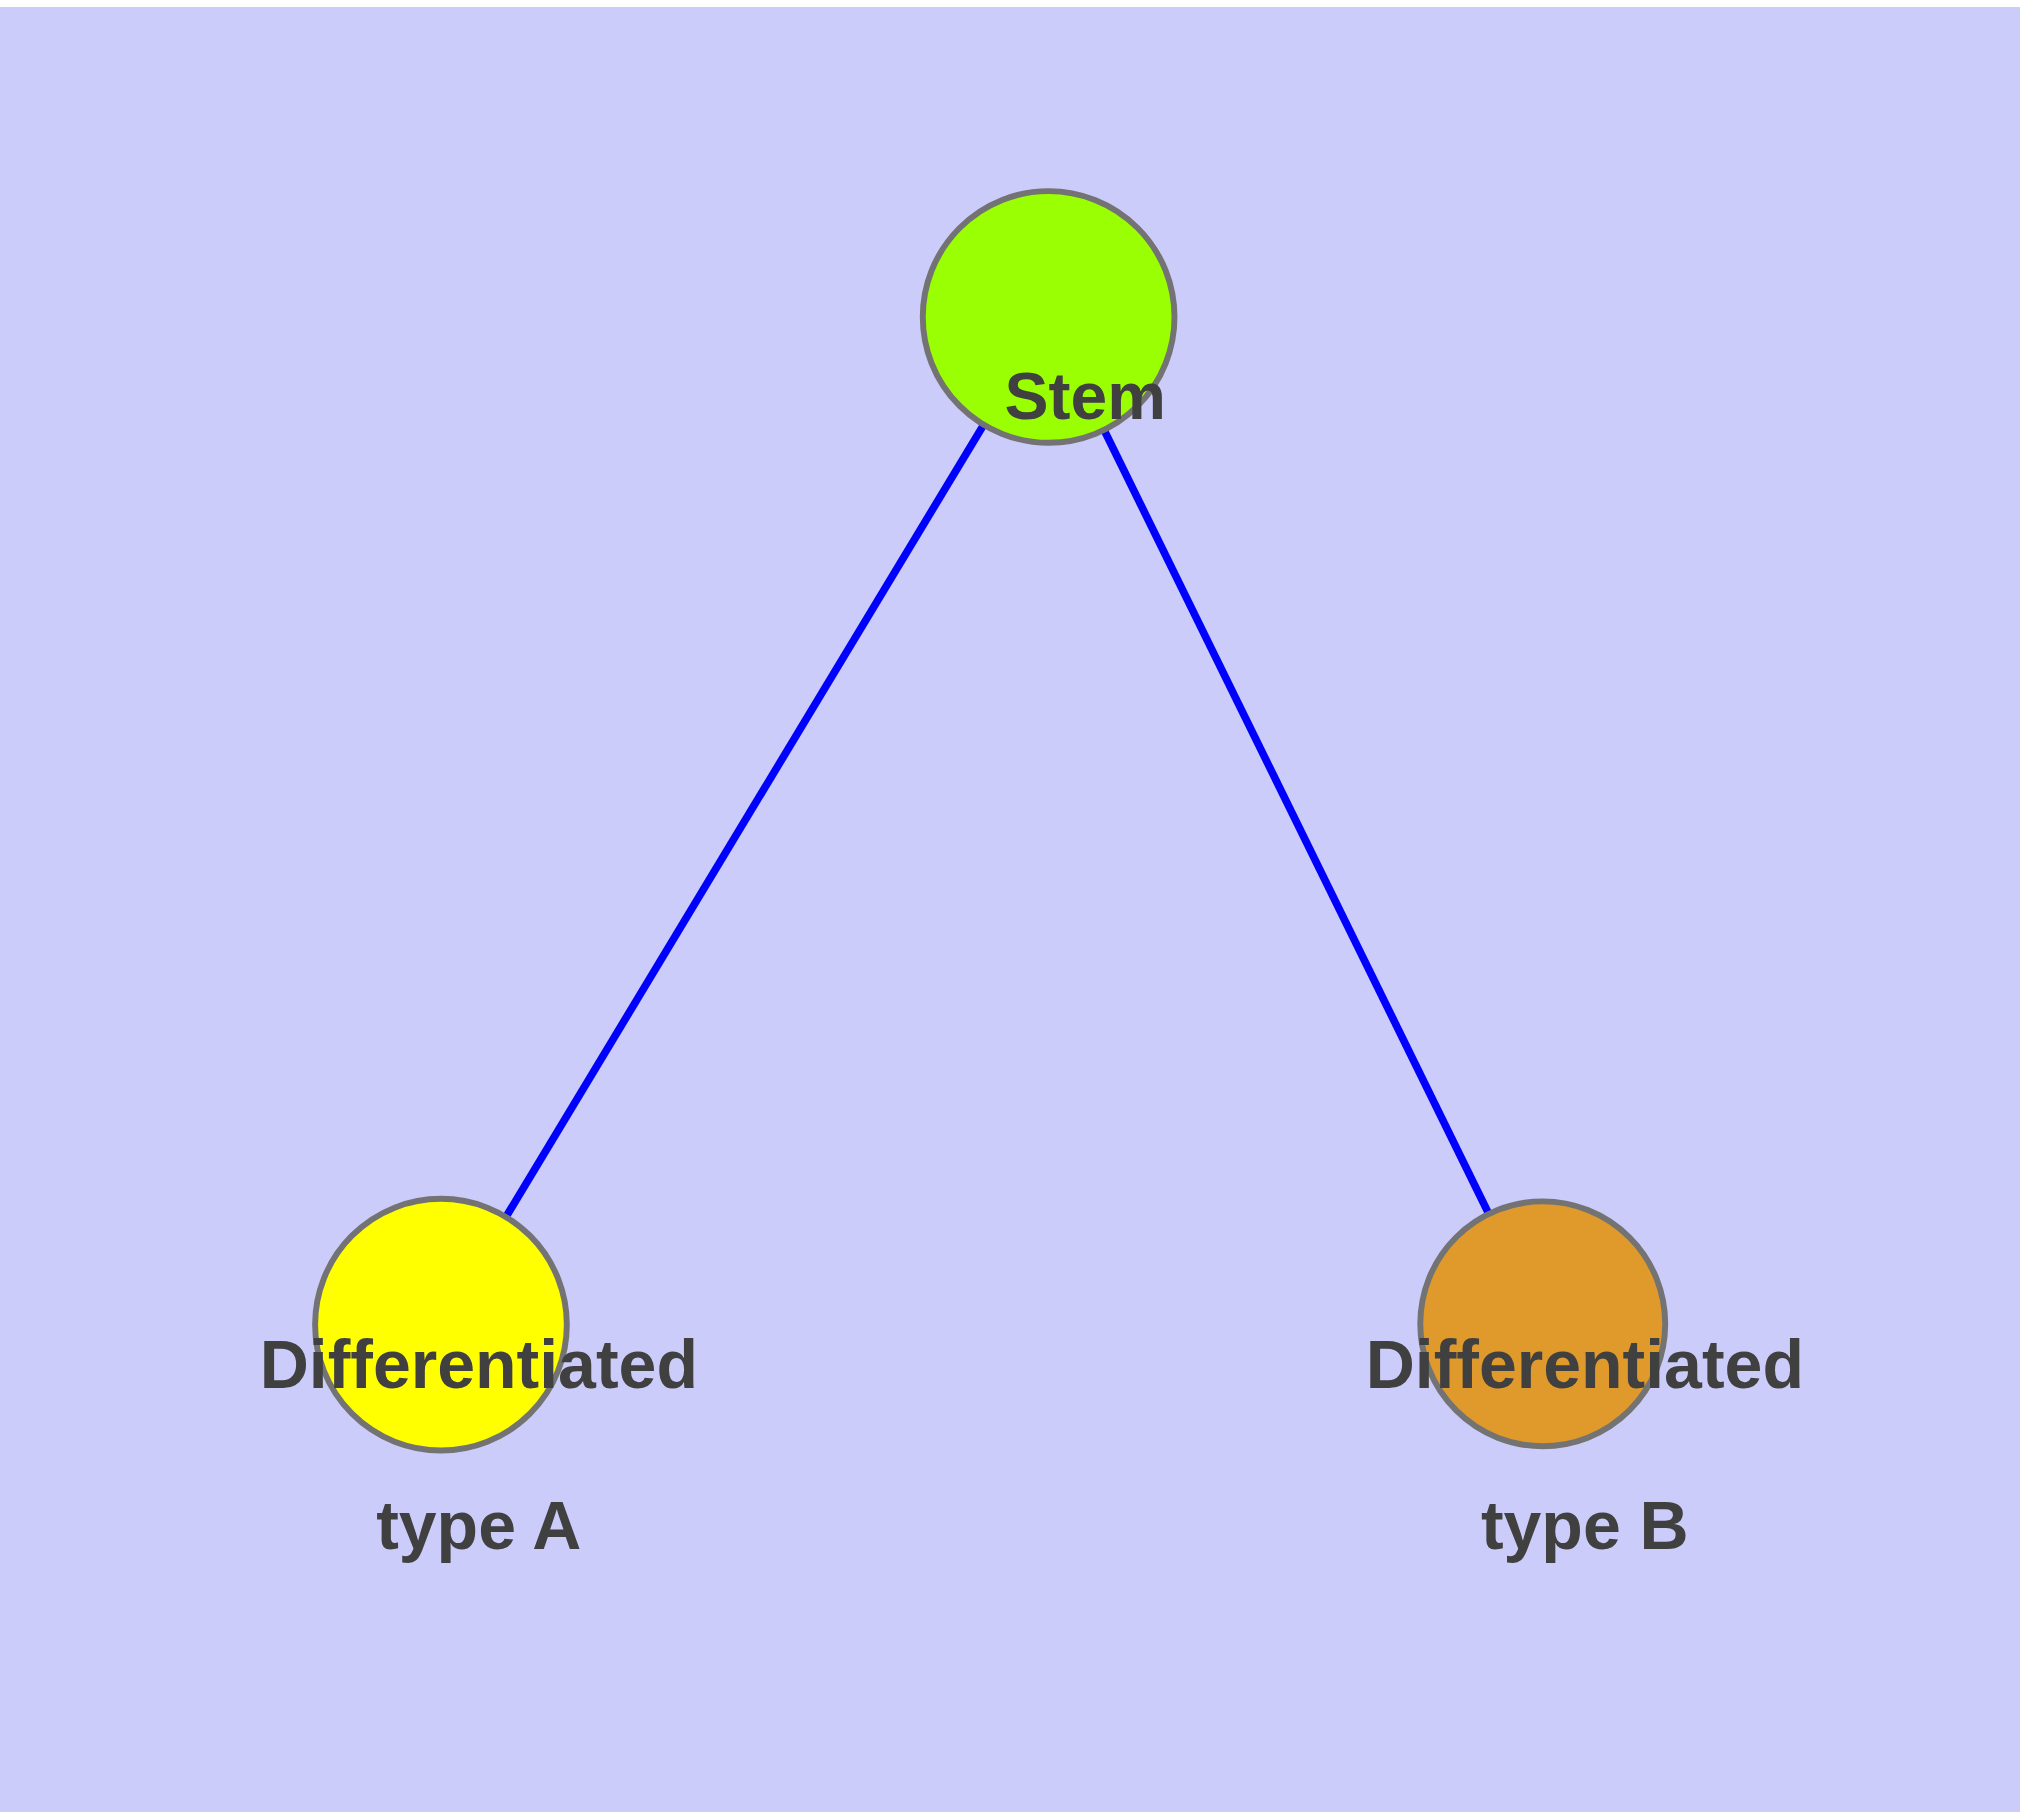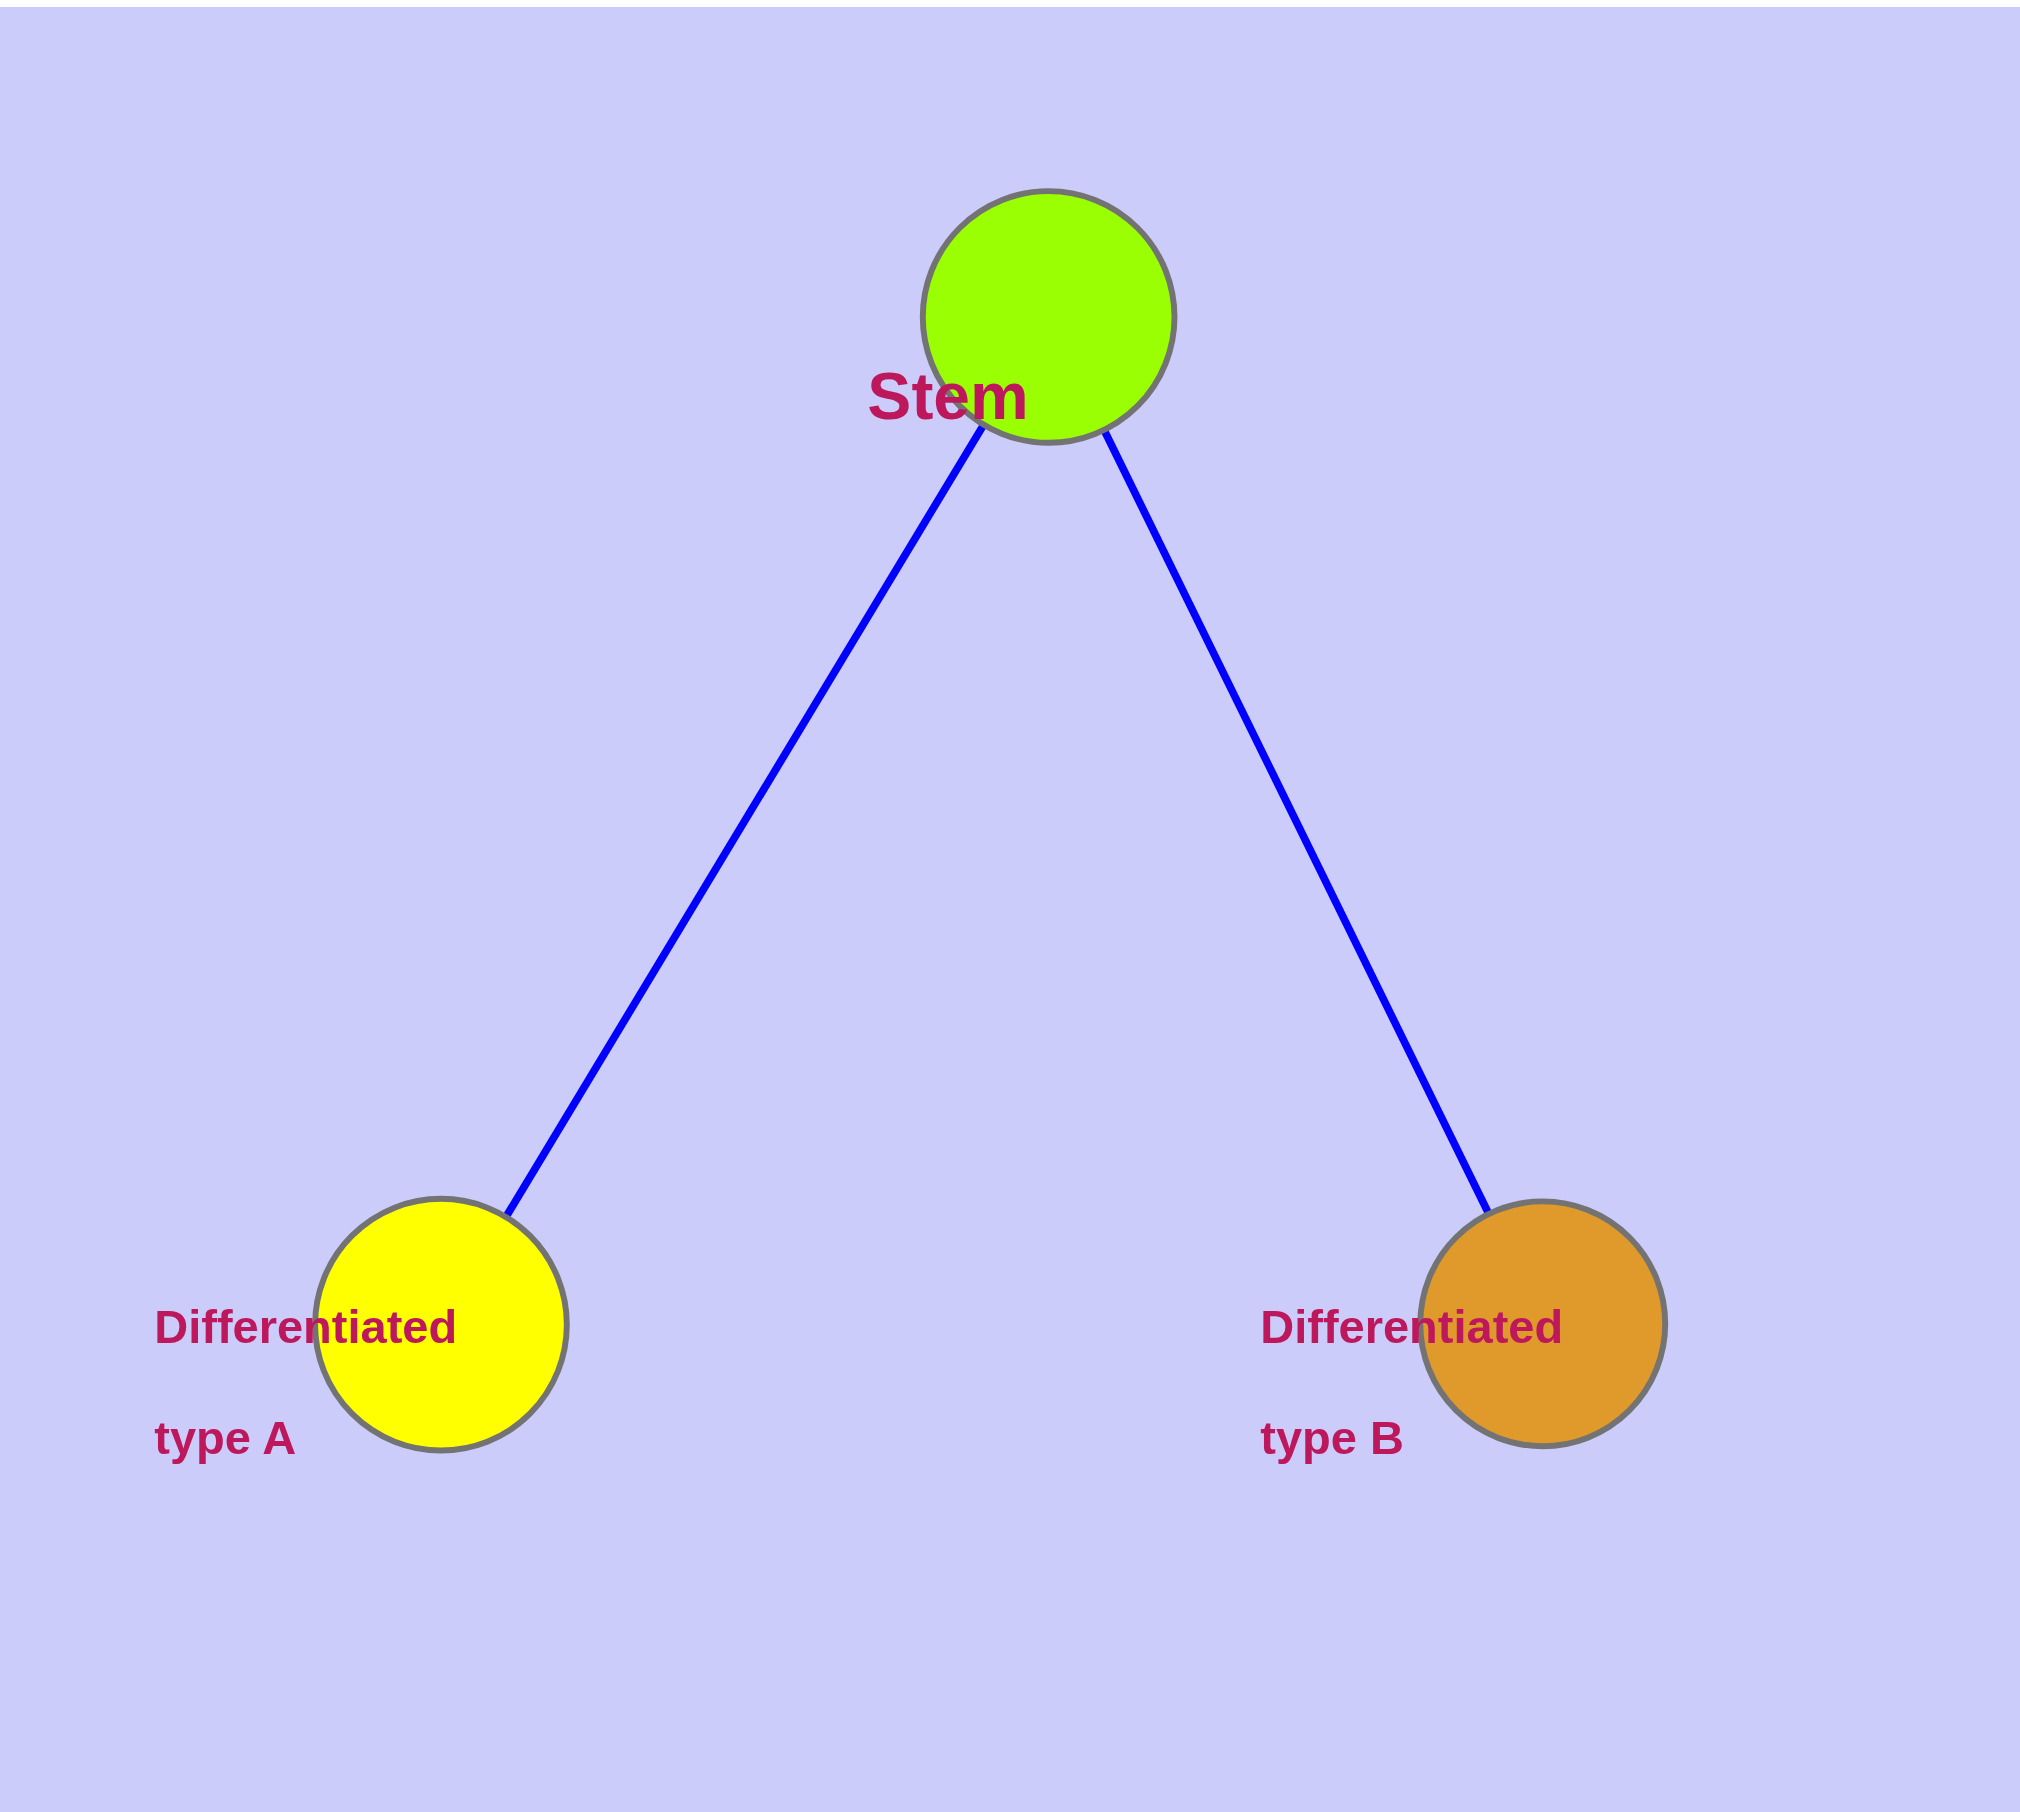--- a/index.html
+++ b/index.html
@@ -27,34 +27,34 @@
   #graph-svg {
     position: absolute;
     left: 0;
     top: 0;
     width: 2021px;
     height: 1812px;
     display: block;
   }
   .node-label {
     position: absolute;
-    color: #be185d;
+    color: #404040;
     font-family: "Liberation Sans", sans-serif;
     font-weight: bold;
-    text-align: left;
+    text-align: center;
     line-height: 1.18;
     white-space: pre;
     pointer-events: none;
     -webkit-font-smoothing: antialiased;
   }
   .label-stem {
     font-size: 66px;
   }
   .label-branch {
-    font-size: 47px;
+    font-size: 68px;
   }
 </style>
 </head>
 <body>
 
 <div id="canvas">
 
   <div id="plot-area" style="background: rgb(204, 204, 250);"></div>
 
   <svg id="graph-svg" viewBox="0 0 2384 2138">

